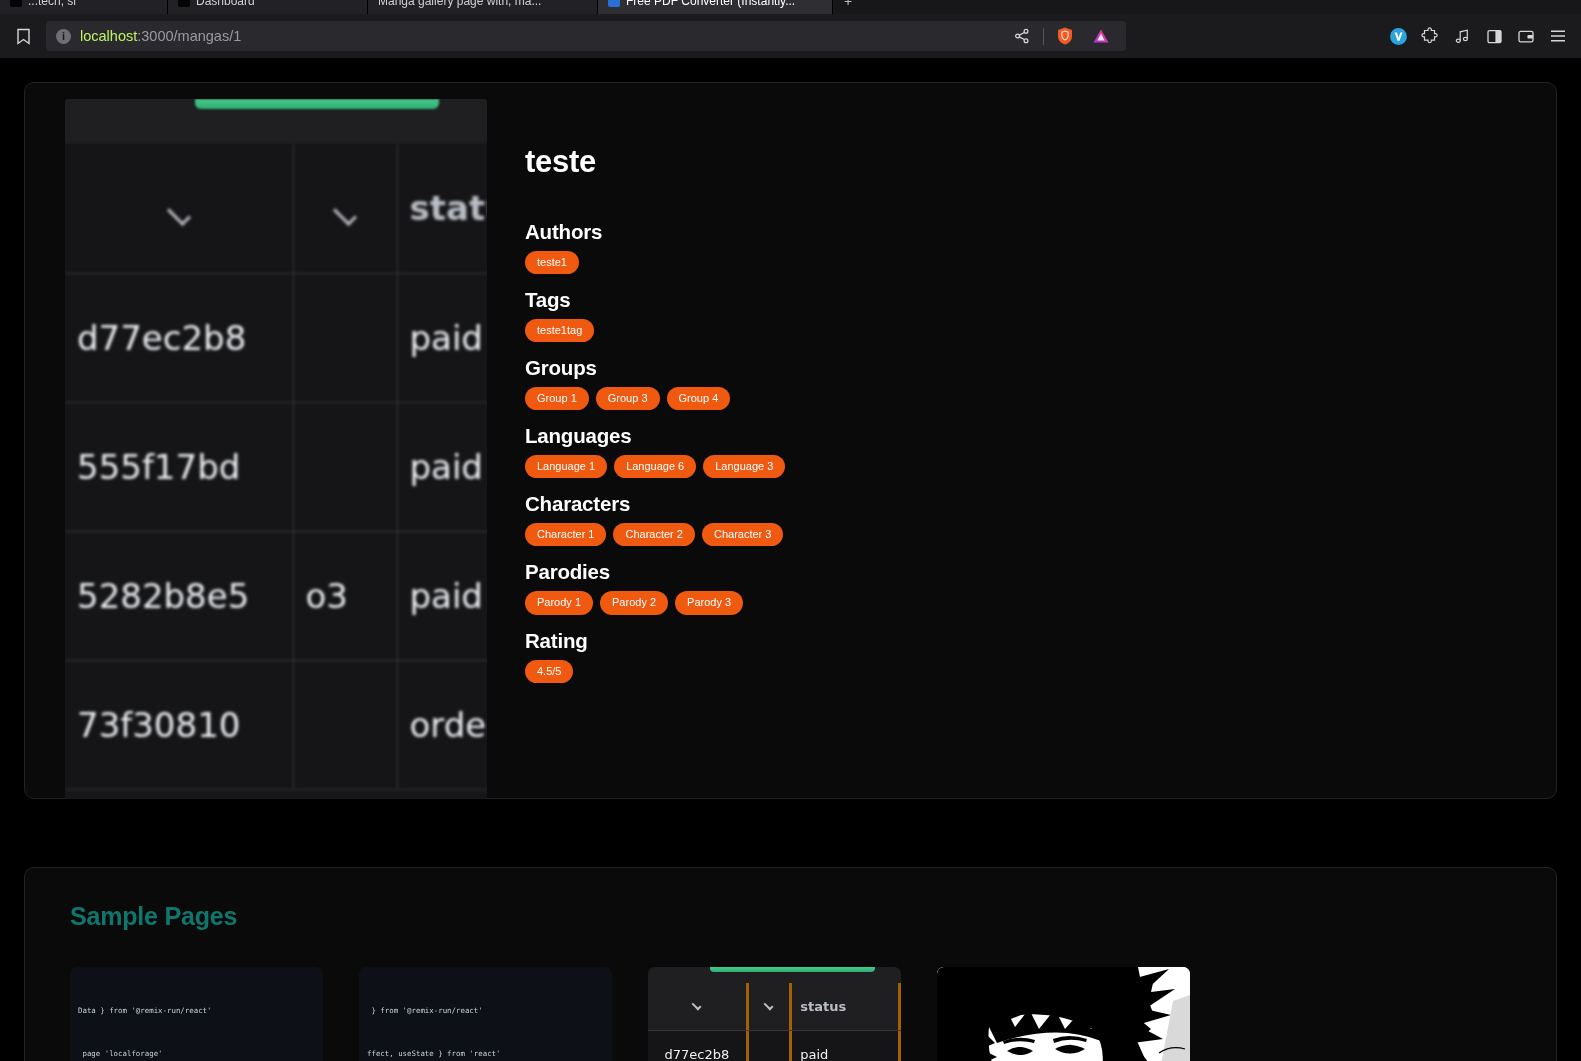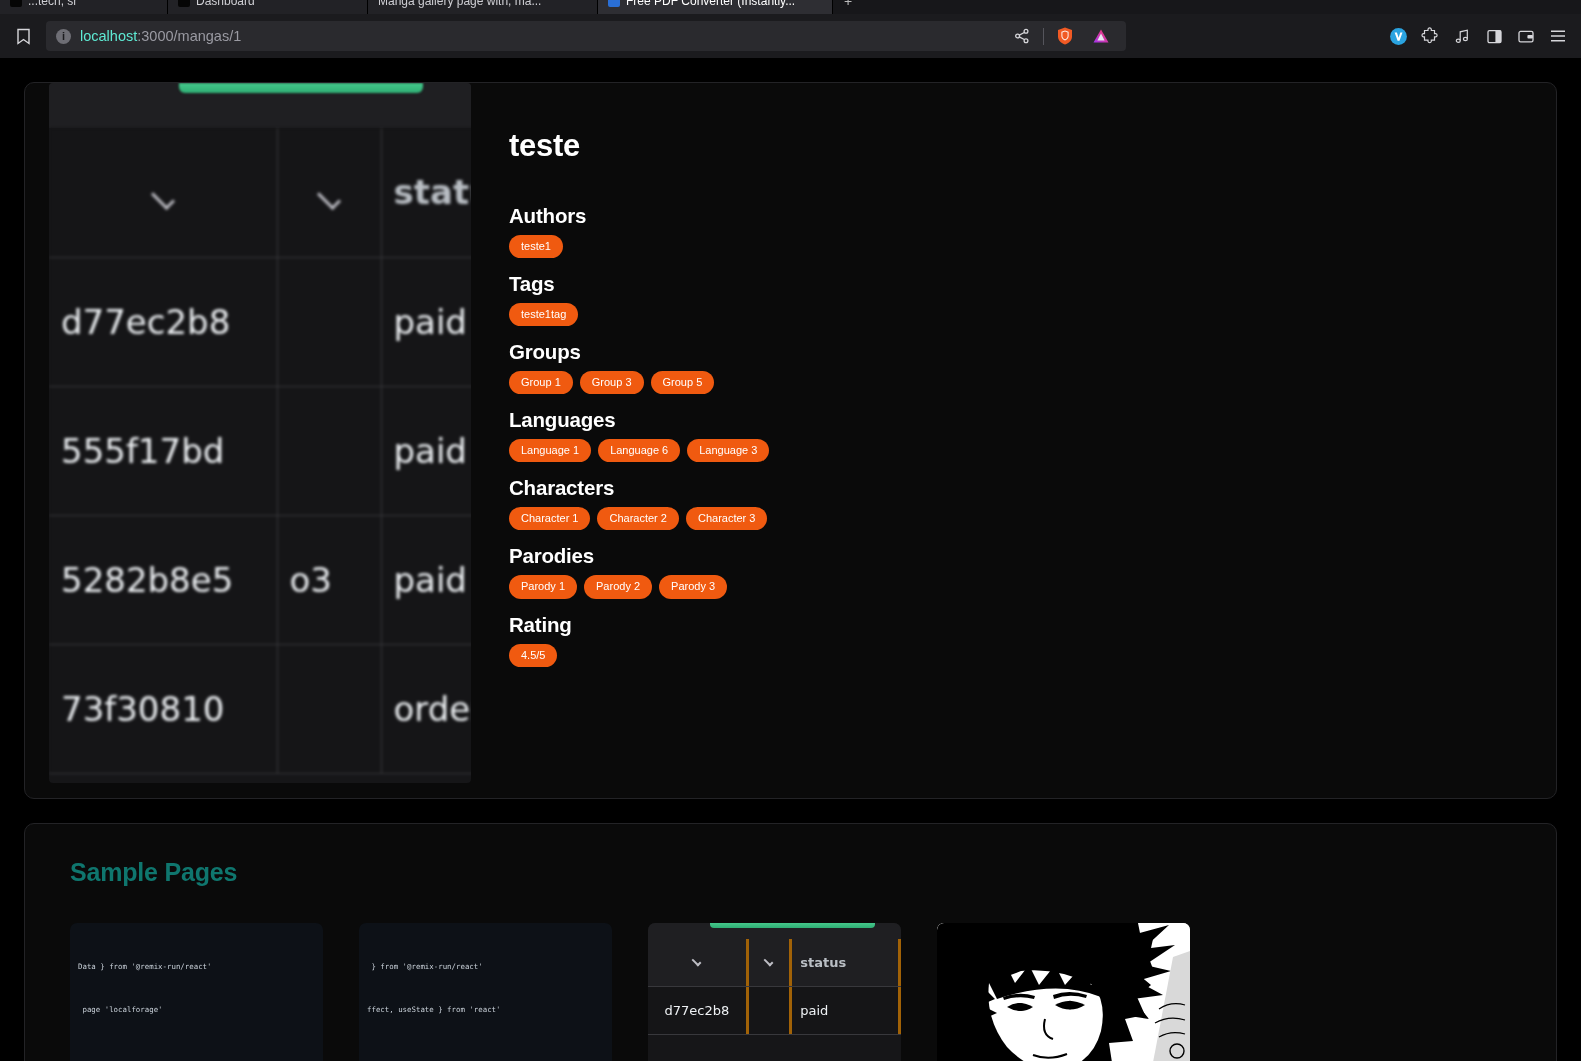--- a/index.html
+++ b/index.html
@@ -81,21 +81,21 @@
     max-width: 1080px;
   }
   .info-circle {
     width: 15px; height: 15px; border-radius: 50%;
     background: #6e6e75; color: #1b1b1e;
     font-size: 11px; font-weight: bold;
     display: flex; align-items: center; justify-content: center;
     line-height: 1; flex: 0 0 auto;
   }
   .url-text { font-size: 14.5px; color: #9a9aa2; white-space: nowrap; }
-  .url-text .host { color: #5eead4; }
+  .url-text .host { color: #bef264; }
   .urlbar-actions { margin-left: auto; display: flex; align-items: center; gap: 6px; }
   .vsep { width: 1px; height: 17px; background: #55555c; }
   .tb-right { display: flex; align-items: center; gap: 2px; margin-left: auto; }
 
   
   .page {
     background: #000;
     padding: 24px 24px 0 24px;
     height: 1017px;
     overflow: hidden;
@@ -104,22 +104,22 @@
     background: #0a0a0a;
     border: 1px solid #232326;
     border-radius: 10px;
     width: 100%;
   }
 
   
   .detail-card {
     height: 717px;
     display: flex;
-    padding: 0;
-    margin-bottom: 24px;
+    padding: 16px;
+    margin-bottom: 68px;
   }
   .cover-wrap {
     width: 470px;
     flex: 0 0 auto;
     padding: 24px 24px 24px 24px;
     display: flex;
     align-items: flex-start;
     justify-content: center;
   }
   .cover {
@@ -437,21 +437,21 @@
           <div class="chips">
             <span class="chip">teste1tag</span>
           </div>
         </div>
 
         <div class="meta-group">
           <div class="meta-label">Groups</div>
           <div class="chips">
             <span class="chip">Group 1</span>
             <span class="chip">Group 3</span>
-            <span class="chip">Group 5</span>
+            <span class="chip">Group 4</span>
           </div>
         </div>
 
         <div class="meta-group">
           <div class="meta-label">Languages</div>
           <div class="chips">
             <span class="chip">Language 1</span>
             <span class="chip">Language 6</span>
             <span class="chip">Language 3</span>
           </div>

